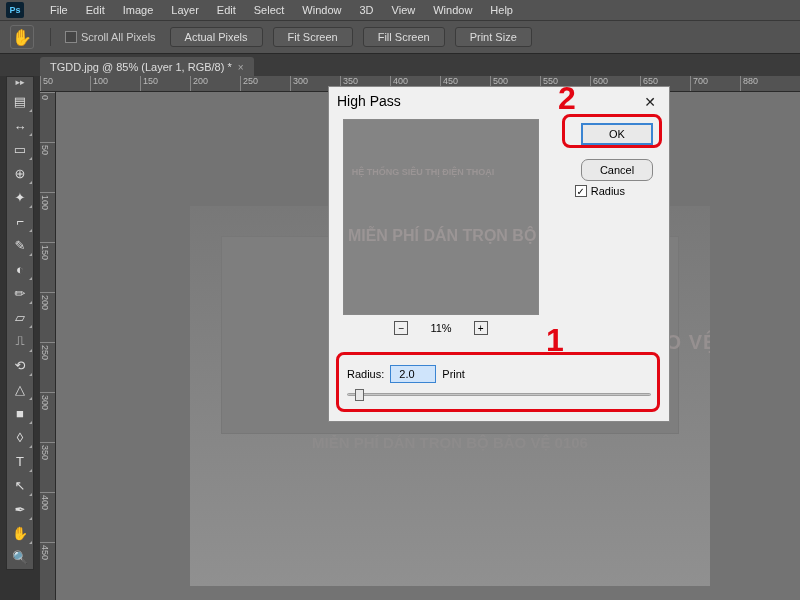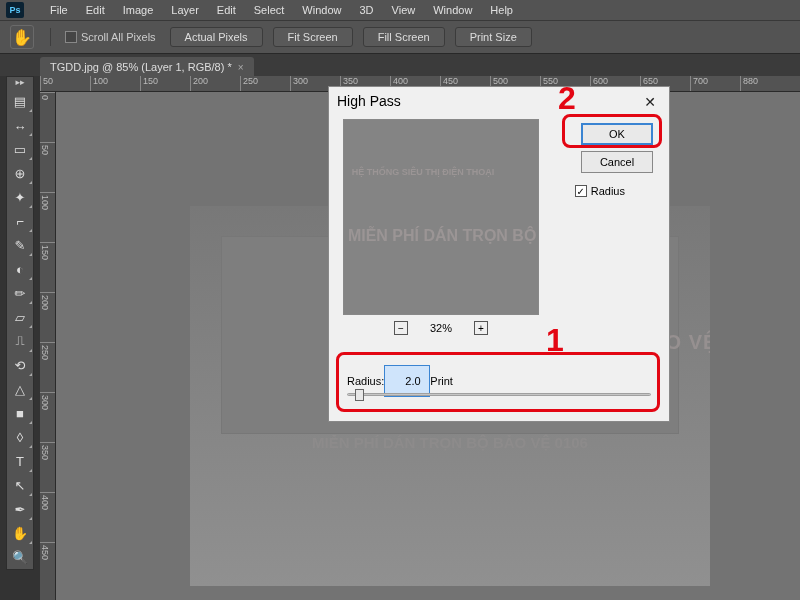--- a/index.html
+++ b/index.html
@@ -45,25 +45,25 @@
   .dialog { position:absolute; left:328px; top:86px; width:342px; height:336px; background:#f0f0f0; border:1px solid #888; box-shadow:4px 4px 0 rgba(0,0,0,0); z-index:10;}
   .dlg-title { height:28px; display:flex; align-items:center; padding:0 8px; color:#000; font-size:14px;}
   .dlg-close { position:absolute; right:8px; top:5px; width:22px; height:20px; display:flex; align-items:center; justify-content:center; font-size:14px; color:#222; cursor:default;}
   .preview { position:absolute; left:14px; top:32px; width:196px; height:196px; border:1px solid #888; background:#8a8a8a; overflow:hidden;}
   .preview-img{width:100%;height:100%;background:#848484;position:relative;}
   .preview-img .pv-text{position:absolute;font-weight:bold;color:#9b9595;white-space:nowrap;}
   .zoomrow { position:absolute; left:14px; top:232px; width:196px; height:18px; display:flex; align-items:center; justify-content:center; gap:22px; color:#000;}
   .zoomrow .zbtn{width:14px;height:14px;border:1px solid #555;display:flex;align-items:center;justify-content:center;font-size:10px;background:#efefef;}
   .dlg-btn { position:absolute; right:16px; width:72px; height:22px; background:#e9e9e9; border:1px solid #888; color:#000; font-size:11px; display:flex; align-items:center; justify-content:center;}
   .ok-btn { top:36px; border:2px solid #3a84d2;}
-  .cancel-btn{top:64px;}
+  .cancel-btn{top:72px;border-radius:7px;}
   .preview-chk{position:absolute; right:44px; top:98px; display:flex; align-items:center; color:#000; gap:4px;}
   .preview-chk .box{width:12px;height:12px;border:1px solid #555;background:#fff;display:flex;align-items:center;justify-content:center;font-size:10px;color:#000;}
-  .radius-row{position:absolute; left:18px; top:278px; display:flex; align-items:center; color:#000;}
-  .radius-input{width:46px; height:32px; border:1px solid #3a84d2; background:#cfe4fb; color:#000; text-align:left; padding-left:20px; font-size:11px;}
+  .radius-row{position:absolute; left:18px; top:278px; display:flex; align-items:center; gap:6px; color:#000;}
+  .radius-input{width:46px; height:18px; border:1px solid #3a84d2; background:#cfe4fb; color:#000; text-align:left; padding-left:8px; font-size:11px;}
   .slider{position:absolute; left:18px; top:300px; width:304px; height:14px;}
   .slider-track{position:absolute; left:0; top:6px; width:100%; height:3px; background:#c6c6c6; border:1px solid #a0a0a0; border-radius:2px;}
   .slider-thumb{position:absolute; top:2px; left:8px; width:9px; height:12px; background:#e8e8e8; border:1px solid #666;}
 
   
   .anno{position:absolute; border:3px solid #e30613; border-radius:8px; z-index:20;}
   .anno-num{position:absolute; color:#e30613; font-weight:900; font-size:32px; z-index:21; font-family:Arial,sans-serif;}
 </style>
 </head>
 <body>
@@ -232,21 +232,21 @@
 
   <div class="preview">
     <div class="preview-img">
       <div class="pv-text" style="left:4%;top:24%;font-size:9px;">HỆ THỐNG SIÊU THỊ ĐIỆN THOẠI</div>
       <div class="pv-text" style="left:2%;top:55%;font-size:16px;">MIỄN PHÍ DÁN TRỌN BỘ BẢO VỆ</div>
     </div>
   </div>
 
   <div class="zoomrow">
     <div class="zbtn">−</div>
-    <span>32%</span>
+    <span>11%</span>
     <div class="zbtn">+</div>
   </div>
 
   <div class="dlg-btn ok-btn">OK</div>
   <div class="dlg-btn cancel-btn">Cancel</div>
   <div class="preview-chk">
     <span class="box">✓</span>
     <span>Radius</span>
   </div>
 

